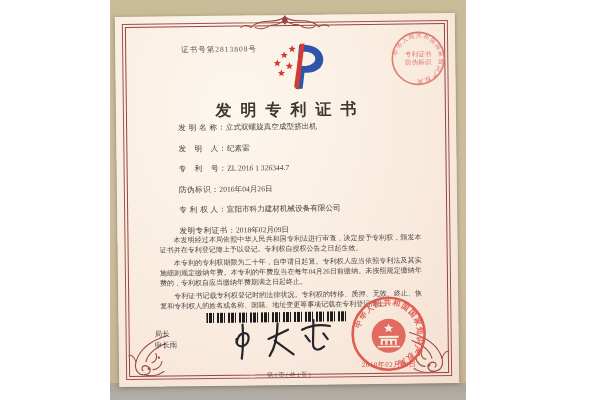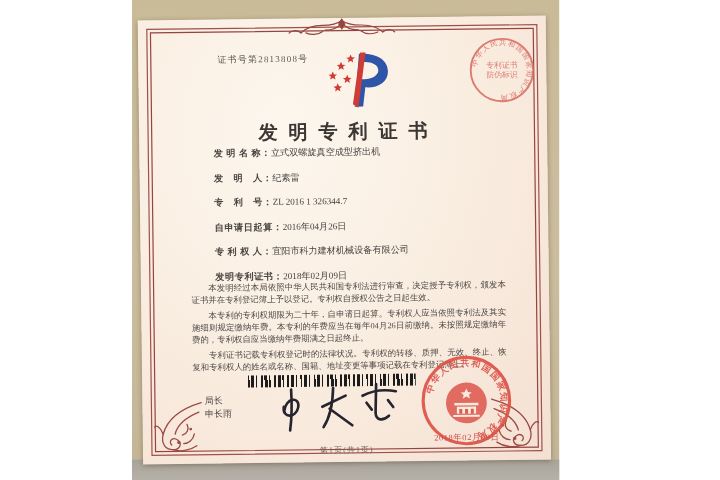--- a/index.html
+++ b/index.html
@@ -29,34 +29,34 @@
   .cert-no{
     position:absolute;left:66px;top:29px;font-size:7.5px;color:#5a5550;letter-spacing:1px;text-align:right;
   }
   .logo{position:absolute;left:152px;top:26px;width:64px;height:52px;}
   .title{
     position:absolute;left:0;right:0;top:85px;text-align:center;
     font-size:16px;font-weight:bold;color:#3b3733;letter-spacing:9px;text-indent:9px;
   }
   .fields{position:absolute;left:62px;top:107px;width:250px;}
   .frow{font-size:7.6px;color:#474340;line-height:9px;margin-bottom:11.5px;white-space:nowrap;}
-  .frow .lab{letter-spacing:.5px;font-weight:bold;}
+  .frow .lab{letter-spacing:.5px;}
   .paras{position:absolute;left:42px;top:219px;width:262px;color:#4c4744;}
   .paras p{
     margin:0 0 3px 0;font-size:7px;line-height:10px;text-align:justify;text-indent:2em;
   }
   .barcode{
     position:absolute;left:88px;top:297px;width:140px;height:10px;
     background:
       repeating-linear-gradient(90deg,
         #1c1c1c 0 1.5px, transparent 1.5px 3px,
         #1c1c1c 3px 5.5px, transparent 5.5px 7px,
         #1c1c1c 7px 8px, transparent 8px 11px);
   }
-  .director{position:absolute;left:52px;top:312px;font-size:7.5px;color:#4c4744;line-height:11px;}
+  .director{position:absolute;left:36px;top:312px;font-size:7.5px;color:#4c4744;line-height:11px;}
   .signature{position:absolute;left:108px;top:303px;width:112px;height:46px;transform:rotate(-3deg);}
   .seal{position:absolute;left:230px;top:280px;width:80px;height:80px;opacity:.92;}
   .seal-date{
     position:absolute;left:214px;top:346px;width:112px;text-align:center;
     font-size:7px;color:#cf4a41;letter-spacing:.5px;
   }
   .footer{
     position:absolute;left:0;right:0;top:356px;text-align:center;
     font-size:6.5px;color:#6b6560;letter-spacing:1px;
   }
@@ -142,21 +142,21 @@
       <div class="frow">
         <span class="lab">发 明 名 称：</span><span>立式双螺旋真空成型挤出机</span>
       </div>
       <div class="frow">
         <span class="lab">发　明　人：</span><span>纪素雷</span>
       </div>
       <div class="frow">
         <span class="lab">专　利　号：</span><span>ZL 2016 1 326344.7</span>
       </div>
       <div class="frow">
-        <span class="lab">自申请日起算：</span><span>2016年04月26日</span>
+        <span class="lab">防伪标识：</span><span>2016年04月26日</span>
       </div>
       <div class="frow">
         <span class="lab">专 利 权 人：</span><span>宜阳市科力建材机械设备有限公司</span>
       </div>
       <div class="frow">
         <span class="lab">发明专利证书：</span><span>2018年02月09日</span>
       </div>
     </div>
 
     <div class="paras">

